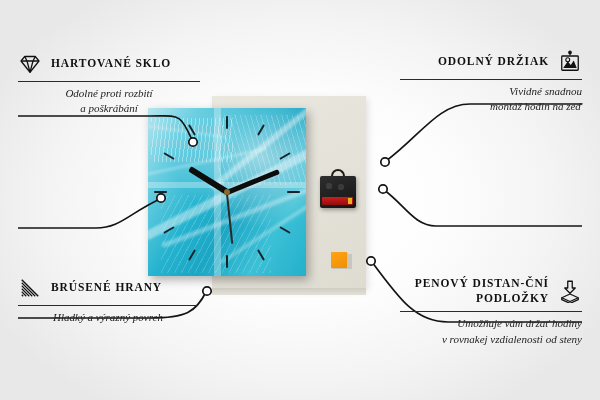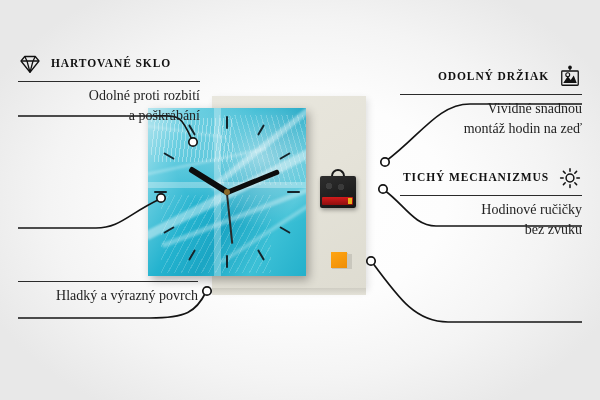--- a/index.html
+++ b/index.html
@@ -75,35 +75,35 @@
               background:
                 radial-gradient(circle 3px at 5px 5px, #3d3d3d 99%, transparent),
                 radial-gradient(circle 3px at 17px 6px, #3a3a3a 99%, transparent);}
   .foam{ position:absolute; left:183px; top:144px; width:16px; height:16px;
          background:linear-gradient(150deg,#ffa514,#ef8e06); box-shadow:1px 1px 0 rgba(0,0,0,.12); }
   .foam:after{ content:""; position:absolute; right:-5px; top:2px; width:5px; height:15px;
                background:#c9c7bd; }
 
   
   .callout{ position:absolute; width:180px; }
-  .co-left{ text-align:right; }
+  .co-left{ text-align:center; }
   .co-right{ text-align:right; }
   .co-head{ display:flex; align-items:center; gap:9px; }
   .co-right .co-head{ flex-direction:row-reverse; }
   .co-title{ font-size:11.5px; font-weight:bold; letter-spacing:.9px;
              line-height:1.32; color:#111; text-transform:uppercase; }
   .rule{ height:1px; background:#2b2b2b; margin:5px 0 4px; }
-  .co-desc{ font-size:14px; line-height:1.4; color:#222; }
+  .co-desc{ font-size:11px; line-height:1.4; color:#222;font-style:italic; }
   .ico{ flex:0 0 auto; width:24px; height:24px; color:#111; }
   .ico svg{ display:block; width:100%; height:100%; }
 
   .c1{ left:18px;  top:52px;  width:182px; }
   .c2{ left:18px;  top:162px; width:168px; }
   .c3{ left:18px;  top:276px; width:180px; }
-  .c4{ left:400px; top:50px;  width:182px;margin-top:15px; }
+  .c4{ left:400px; top:50px;  width:182px; }
   .c5{ left:400px; top:166px; width:182px; }
   .c6{ left:400px; top:276px; width:182px; }
 
   .wires{ position:absolute; inset:0; pointer-events:none; }
 </style>
 </head>
 <body>
 
 <div class="stage">
 
@@ -184,20 +184,30 @@
       </span>
       <span class="co-title">HARTOVANÉ SKLO</span>
     </div>
     <div class="rule"></div>
     <div class="co-desc" style="white-space:pre-line">Odolné proti rozbití
 a poškrábání</div>
   </div>
 
 
   <div class="callout co-left c3">
+    <div class="co-head">
+      <span class="ico">
+        <svg viewBox="0 0 32 32" stroke="currentColor" stroke-width="1.5">
+          <path d="M5 5 L27 27" stroke-width="1.9"></path>
+          <path d="M5 5 L5 27 L27 27" fill="none" stroke="none"></path>
+          <path d="M5 9 L23 27 M5 13 L19 27 M5 17 L15 27 M5 21 L11 27 M5 25 L7 27"></path>
+        </svg>
+      </span>
+      <span class="co-title">BRÚSENÉ HRANY</span>
+    </div>
     <div class="rule"></div>
     <div class="co-desc" style="white-space:pre-line">Hladký a výrazný povrch</div>
   </div>
 
   <div class="callout co-right c4">
     <div class="co-head">
       <span class="ico">
         <svg viewBox="0 0 32 32" fill="none" stroke="currentColor" stroke-width="1.7">
           <path d="M16 3 L16 7"></path>
           <circle cx="16" cy="3.2" r="1.6" fill="currentColor"></circle>
@@ -206,31 +216,30 @@
           <circle cx="13" cy="13" r="2.6" fill="none" stroke="currentColor" stroke-width="1.5"></circle>
         </svg>
       </span>
       <span class="co-title">ODOLNÝ DRŽIAK</span>
     </div>
     <div class="rule"></div>
     <div class="co-desc" style="white-space:pre-line">Vividné snadnou
 montáž hodin na zeď</div>
   </div>
 
-  <div class="callout co-right c5">
-    <div class="co-head">
-      <span class="ico">
-        <svg viewBox="0 0 32 32" fill="none" stroke="currentColor" stroke-width="2" stroke-linecap="round">
-          <circle cx="16" cy="16" r="5.2"></circle>
-          <path d="M16 3.5 v3.4 M16 25.1 v3.4 M3.5 16 h3.4 M25.1 16 h3.4
-                   M7.2 7.2 l2.4 2.4 M22.4 22.4 l2.4 2.4
-                   M24.8 7.2 l-2.4 2.4 M9.6 22.4 l-2.4 2.4"></path>
-        </svg>
-      </span>
-      <span class="co-title">TICHÝ MECHANIZMUS</span>
-    </div>
-    <div class="rule"></div>
-    <div class="co-desc" style="white-space:pre-line">Hodinové ručičky
-bez zvuku</div>
-  </div>
-
+
+  <div class="callout co-right c6">
+    <div class="co-head">
+      <span class="ico">
+        <svg viewBox="0 0 32 32" fill="none" stroke="currentColor" stroke-width="1.7" stroke-linejoin="round">
+          <path d="M13 3 h6 v9 h4 l-7 7 -7 -7 h4 Z"></path>
+          <path d="M16 20 L5 25 L16 30 L27 25 Z"></path>
+          <path d="M5 25 v2.5 L16 32.5 L27 27.5 V25"></path>
+        </svg>
+      </span>
+      <span class="co-title">PENOVÝ DISTAN-ČNÍ PODLOŽKY</span>
+    </div>
+    <div class="rule"></div>
+    <div class="co-desc" style="white-space:pre-line">Umožňuje vám držať hodiny
+v rovnakej vzdialenosti od steny</div>
+  </div>
 
 </div>
 
 </body></html>

